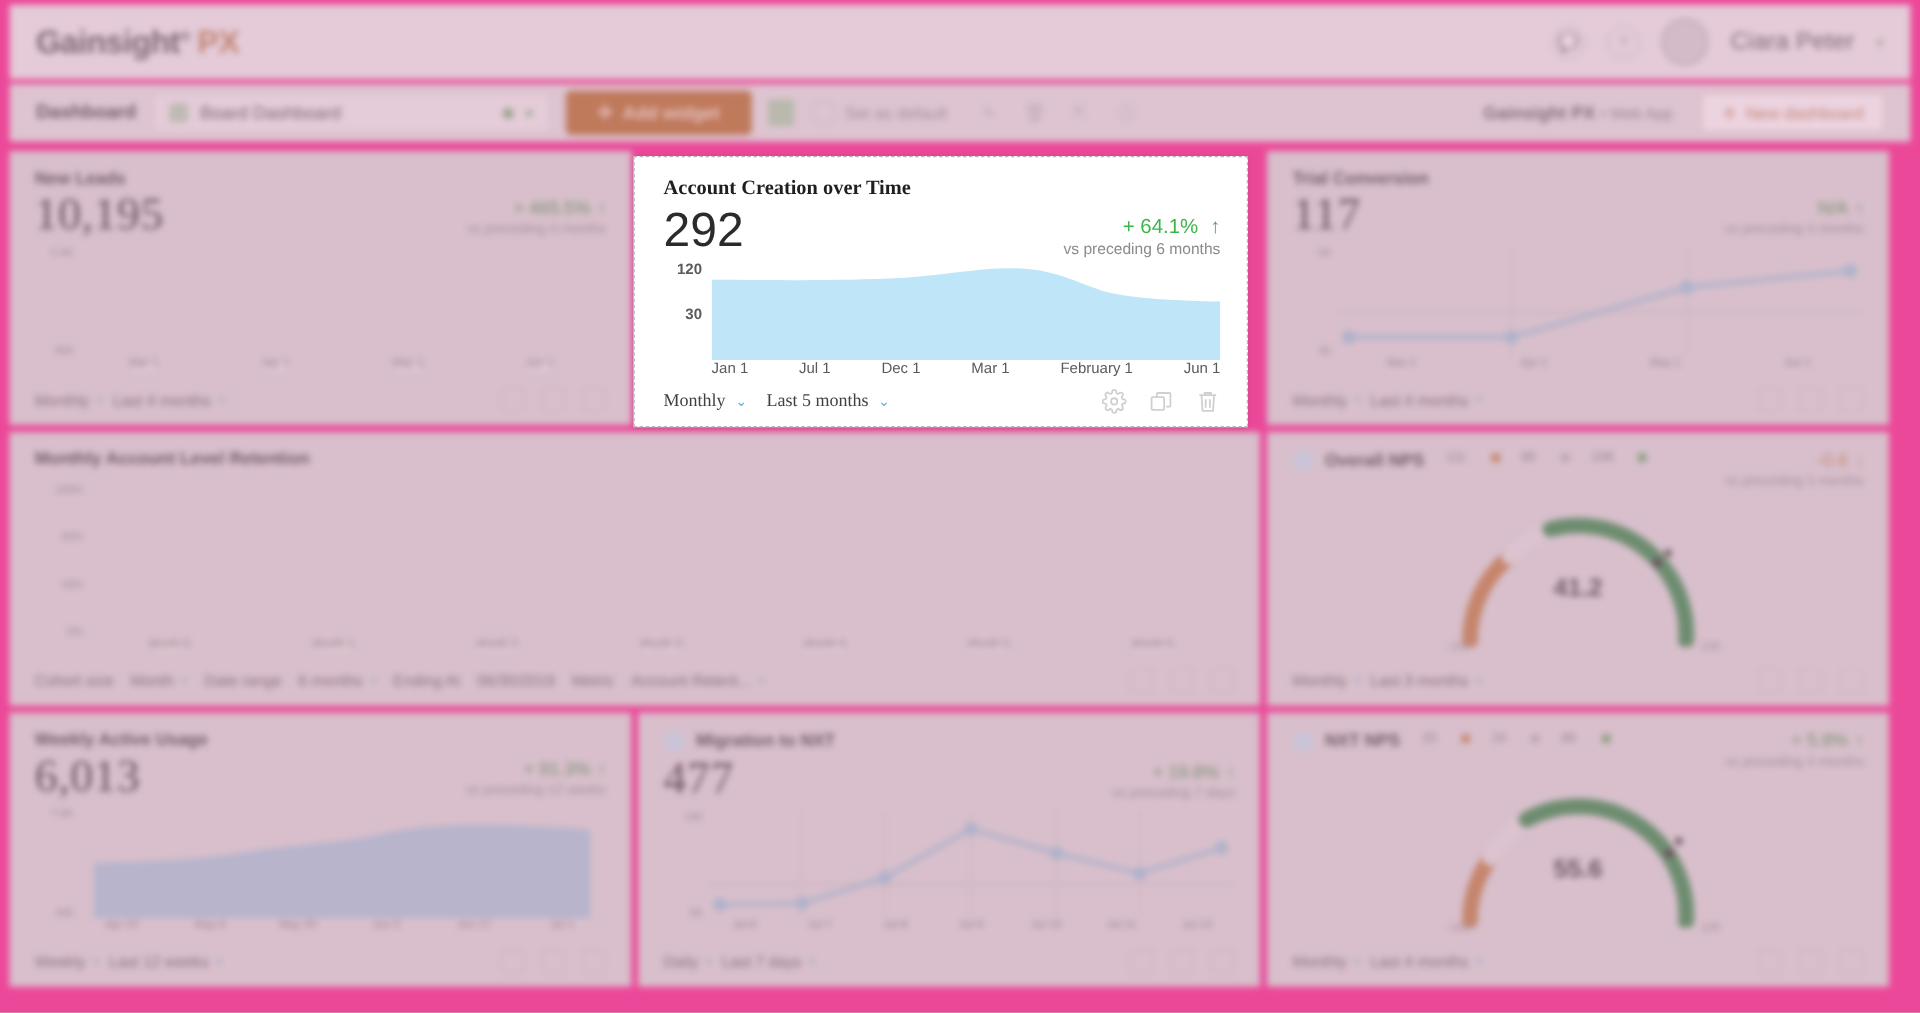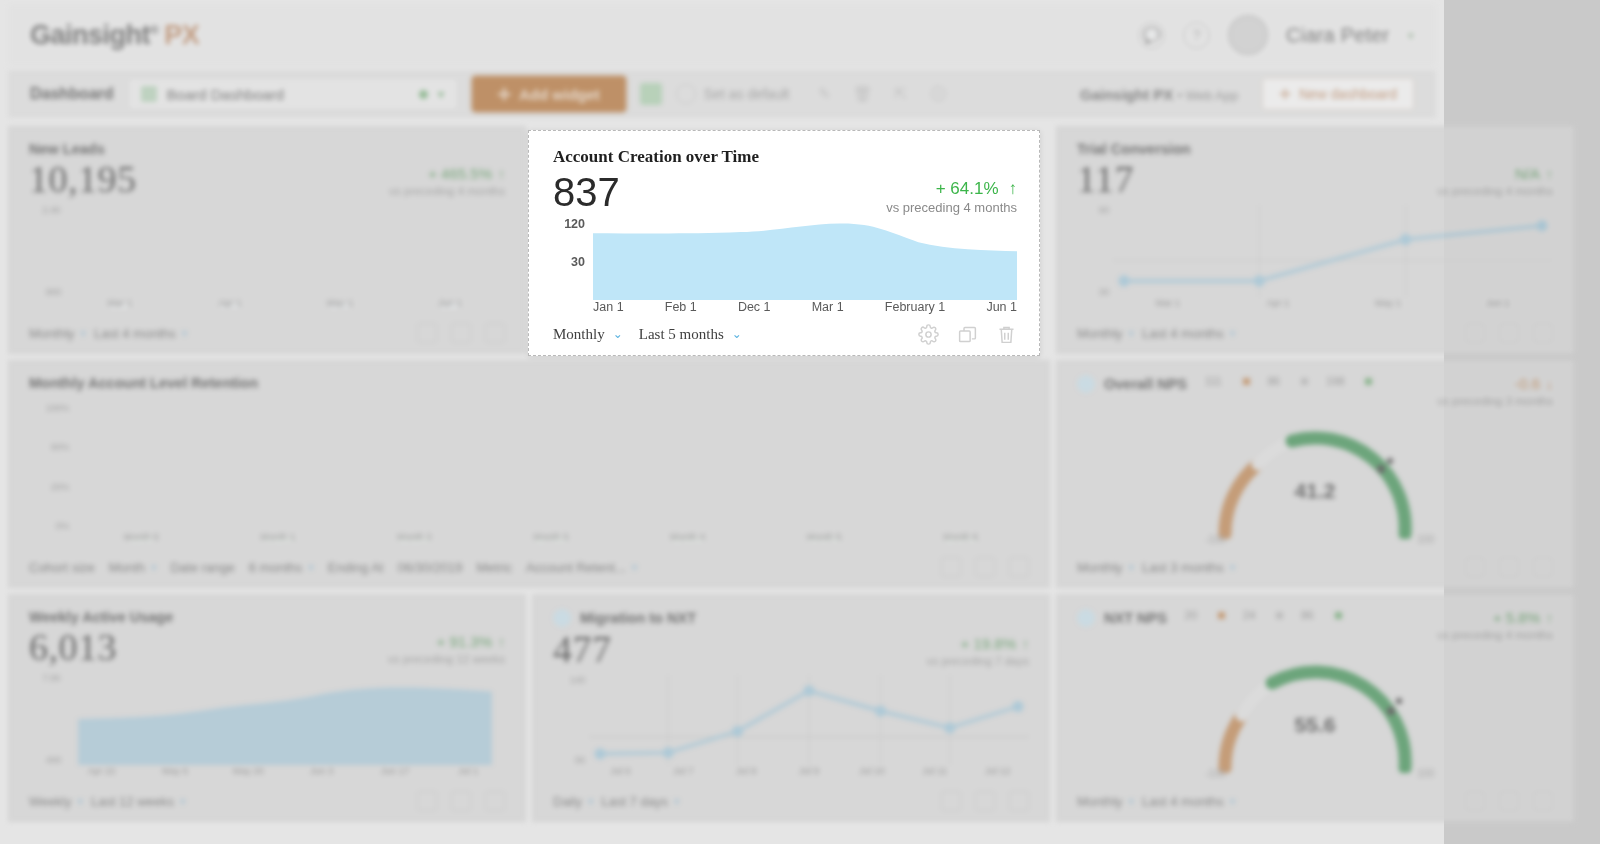--- a/index.html
+++ b/index.html
@@ -5,22 +5,22 @@
 <style>
   * { box-sizing: border-box; margin:0; padding:0; }
   html, body {
     width: 1600px; height: 844px;
     font-family: "Liberation Sans", sans-serif;
     background: #c9c9c9;
     overflow: hidden;
   }
   .app {
     position: relative;
-    width: 1444px; height: 844px;
-    background: #e5e5e5;
+    width: 1600px; height: 844px;
+    background: #ec4899;
   }
 
   
   .dim {
     position:absolute; inset:0;
     filter: blur(2.6px) saturate(0.55) opacity(0.85);
     -webkit-filter: blur(2.6px) saturate(0.55) opacity(0.85);
   }
 
   
@@ -634,38 +634,38 @@
           </div>
         </div>
       </div>
 
     </div>
   </div>
 
   <div class="focus-card">
     <div class="fc-title">Account Creation over Time</div>
     <div class="fc-head">
-      <div class="fc-big">837</div>
+      <div class="fc-big">292</div>
       <div class="fc-delta">
         <div><span class="fc-pct">+ 64.1%</span><span class="fc-arrow">↑</span></div>
-        <div class="fc-sub">vs preceding 4 months</div>
+        <div class="fc-sub">vs preceding 6 months</div>
       </div>
     </div>
     <div class="fc-chart">
       <div class="fc-yax">
         <span style="top:0">120</span>
         <span style="top:38px">30</span>
       </div>
       <div class="fc-plot">
         <svg viewBox="0 0 430 68" preserveAspectRatio="none" style="position:absolute;left:0;right:0;top:6px;bottom:20px;width:100%;height:calc(100% - 26px)">
           <path d="M0,9 C40,9 90,10 150,8 C190,7 215,1 250,0.5 C285,0 300,8 330,17 C360,24 400,24 430,25 L430,68 L0,68 Z" fill="#bfe6f8"></path>
         </svg>
         <div class="fc-xax">
           <span>Jan 1</span>
-          <span>Feb 1</span>
+          <span>Jul 1</span>
           <span>Dec 1</span>
           <span>Mar 1</span>
           <span>February 1</span>
           <span>Jun 1</span>
         </div>
       </div>
     </div>
     <div class="fc-foot">
       <div class="fc-sel">
         <span>Monthly</span>

